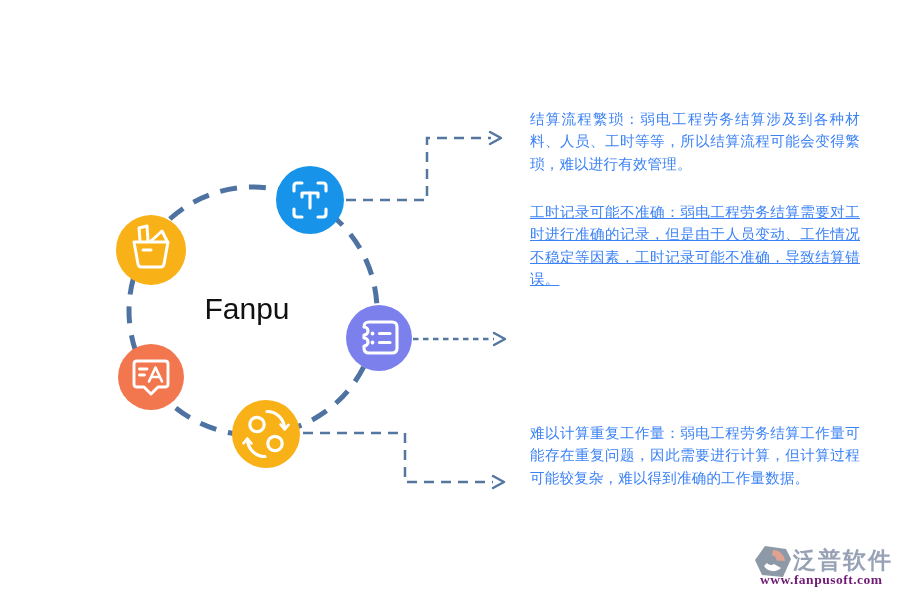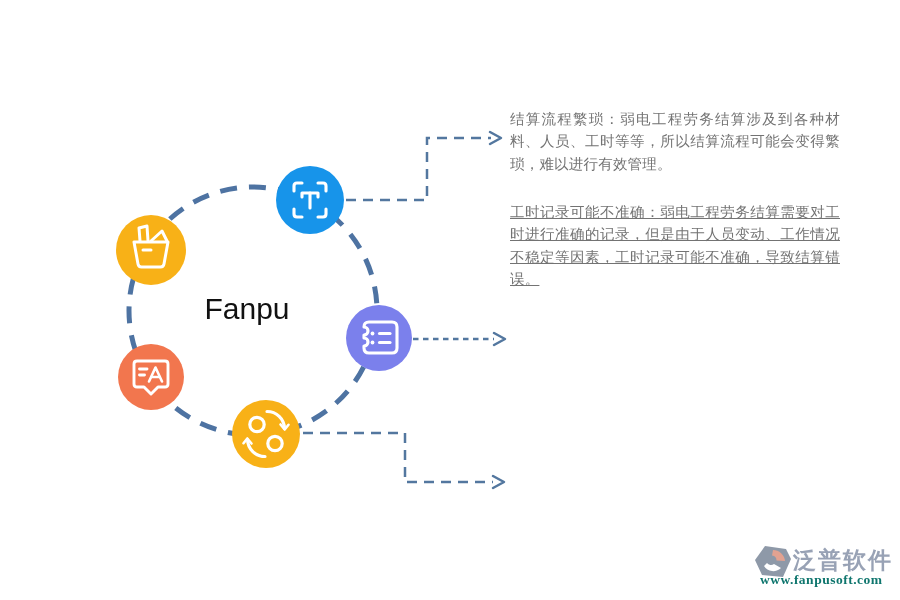--- a/index.html
+++ b/index.html
@@ -2,25 +2,25 @@
 <html><head>
 <meta charset="utf-8">
 <style>
   * { margin: 0; padding: 0; box-sizing: border-box; }
   html, body { width: 900px; height: 600px; background: #ffffff; overflow: hidden; }
   body { font-family: "Liberation Sans", sans-serif; }
   .stage { position: relative; width: 900px; height: 600px; background: #fff; }
   .diagram-svg { position: absolute; left: 0; top: 0; }
   .annotation {
     position: absolute;
-    left: 510px;
+    left: 530px;
     width: 330px;
     font-size: 14.5px;
     line-height: 22.4px;
-    color: #737373;
+    color: #3b82f6;
     letter-spacing: 0.2px;
     text-align: justify;
   }
   .anno-1 { top: 108px; }
   .anno-2 { top: 201px; text-decoration: underline; }
   .anno-3 { top: 303px; }
   .anno-4 { top: 422px; }
   .footer-logo {
     position: absolute;
     right: 6px;
@@ -32,21 +32,21 @@
   .logo-name {
     position: absolute; left: 39px; top: 1px;
     font-size: 23px; font-weight: bold;
     color: #98a2b5; letter-spacing: 2px;
     font-family: "Liberation Sans", sans-serif;
     text-align: center;
   }
   .logo-url {
     position: absolute; left: 6px; top: 28px;
     font-size: 13.5px; font-weight: bold;
-    color: #0f766e;
+    color: #701a75;
     font-family: "Liberation Serif", serif;
     letter-spacing: 0.5px;
   }
 </style>
 </head>
 <body>
 
 <div class="stage">
 
   <svg class="diagram-svg" width="900" height="600" viewBox="0 0 900 600">
@@ -122,20 +122,21 @@
         <path d="M 265 456.5 A 17.5 17.5 0 0 1 247.5 439.5"></path>
         <path d="M 251.5 443.5 L 247.3 438.5 L 243.5 443.2" stroke-width="2.6"></path>
       </g>
     </g>
 
     <text x="247" y="319" text-anchor="middle" font-size="30" fill="#111111" font-family="Liberation Sans, sans-serif">Fanpu</text>
   </svg>
 
   <div class="annotation anno-1">结算流程繁琐：弱电工程劳务结算涉及到各种材料、人员、工时等等，所以结算流程可能会变得繁琐，难以进行有效管理。</div>
   <div class="annotation anno-2">工时记录可能不准确：弱电工程劳务结算需要对工时进行准确的记录，但是由于人员变动、工作情况不稳定等因素，工时记录可能不准确，导致结算错误。</div>
+  <div class="annotation anno-4">难以计算重复工作量：弱电工程劳务结算工作量可能存在重复问题，因此需要进行计算，但计算过程可能较复杂，难以得到准确的工作量数据。</div>
 
   <div class="footer-logo">
     <svg class="logo-mark" width="38" height="36" viewBox="0 0 38 36">
       <path d="M 11 2 L 32 5 L 37 15 L 29 33 L 8 31 L 1 16 Z" fill="#8e99a8"></path>
       <path d="M 19 6 A 12 12 0 0 1 31 17 L 22.5 16.5 A 5 5 0 0 0 18 11.5 Z" fill="#e2a291"></path>
       <path d="M 10 22 A 11 11 0 0 0 27 24 L 20 20 A 5 5 0 0 1 13 19 Z" fill="#ffffff"></path>
     </svg>
     <div class="logo-name">泛普软件</div>
     <div class="logo-url">www.fanpusoft.com</div>
   </div>

